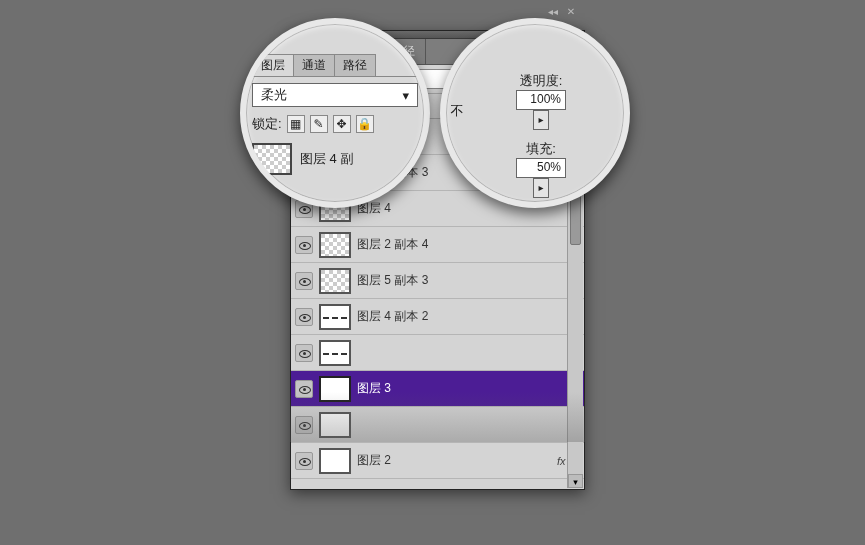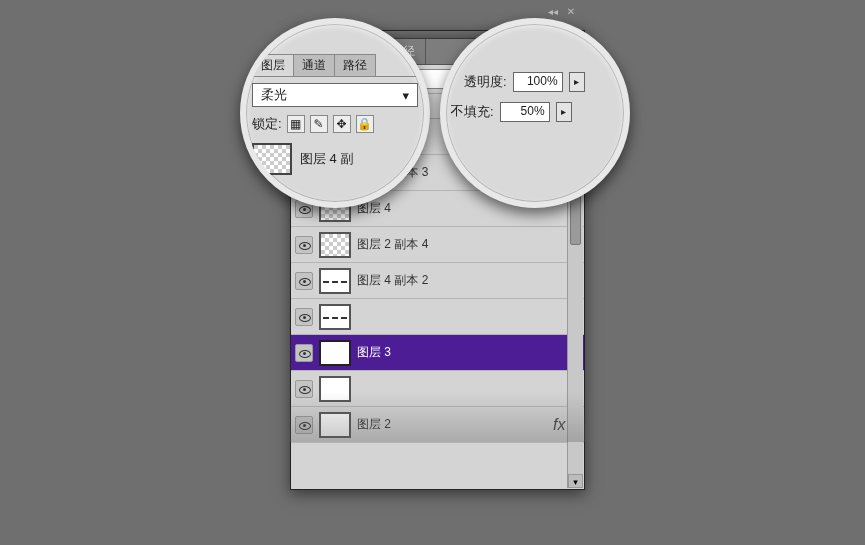--- a/index.html
+++ b/index.html
@@ -42,21 +42,21 @@
 .eye::before{content:""; position:absolute; left:7px; top:7px; width:3px; height:3px; background:#333; border-radius:50%;}
 .thumb{width:32px; height:26px; border:2px solid #555; background:
   repeating-conic-gradient(#fff 0 25%, #ccc 0 50%);
   background-size:8px 8px;
 }
 .thumb.solid{background:#fff;}
 .thumb.dash{background:#fff; position:relative;}
 .thumb.dash::after{content:""; position:absolute; left:2px; right:2px; top:11px; border-top:2px dashed #333;}
 .thumb.sel{border-color:#222; outline:1px solid #fff; outline-offset:-4px;}
 .layer-name{font-size:12px; color:#333; flex:1;}
-.fx{font-size:16px; font-style:italic; color:#444; margin-right:4px;}
+.fx{font-size:11px; font-style:italic; color:#444; margin-right:4px;}
 .fx-arrow{font-size:9px;}
 
 .scrollbar{position:absolute; right:1px; top:54px; bottom:1px; width:16px; background:#c8c8c8; border-left:1px solid #999;}
 .scroll-thumb{position:absolute; left:2px; right:2px; top:40px; height:120px; background:#9a9a9a; border:1px solid #777; border-radius:2px;}
 .scroll-arrow{position:absolute; left:0; right:0; height:14px; background:#bcbcbc; text-align:center; font-size:9px; line-height:14px; border:1px solid #999;}
 .scroll-arrow.up{top:0;} .scroll-arrow.down{bottom:0;}
 
 .lens{position:absolute; width:190px; height:190px; border-radius:50%; overflow:hidden;
   background:#d9d9d9;
   box-shadow: inset 0 0 0 1px rgba(0,0,0,.2), 0 6px 14px rgba(0,0,0,.55), inset 0 2px 6px rgba(255,255,255,.6);
@@ -67,21 +67,21 @@
 
 .lens-content{position:absolute; inset:0; padding:30px 6px 0 6px; font-size:13px; color:#222;}
 .lens-tabs{display:flex; margin-bottom:6px; border-bottom:1px solid #888;}
 .lens-tab{padding:2px 8px; font-size:12px; border:1px solid #888; border-bottom:none; background:#bdbdbd; margin-right:-1px;}
 .lens-tab.active{background:#d9d9d9;}
 .lens-select{background:#fff; border:1px solid #666; height:24px; display:flex; align-items:center; padding:0 8px; justify-content:space-between; margin-bottom:8px;}
 .lens-lockrow{display:flex; align-items:center; gap:5px; margin-bottom:10px;}
 .lk{width:18px; height:18px; border:1px solid #888; background:#eee; font-size:12px; text-align:center; line-height:16px;}
 .lens-thumb-row{display:flex; align-items:center; gap:8px;}
 .big-thumb{width:40px; height:32px; border:2px solid #444; background:repeating-conic-gradient(#fff 0 25%, #ccc 0 50%); background-size:8px 8px;}
-.r-row{display:flex; align-items:center; gap:6px; margin-bottom:10px; justify-content:flex-start;}
+.r-row{display:flex; align-items:center; margin-bottom:10px; justify-content:flex-start;flex-direction:column;}
 .r-val{background:#fff; border:1px solid #666; width:50px; height:20px; font-size:12px; text-align:right; padding:1px 4px;}
 .r-arrow{width:16px; height:20px; background:#e4e4e4; border:1px solid #666; text-align:center; font-size:10px; line-height:18px;}
 .bu{position:absolute; top:78px; left:-2px; width:26px; text-align:center; font-size:13px;}
 
 .reflection{position:absolute; left:290px; top:492px; width:295px; height:50px;
   background:linear-gradient(#5e5e5e 0%, rgba(111,111,111,0) 100%);
   transform:scaleY(-1) translateY(100%); opacity:.35;
   transform-origin:top;
 }
 
@@ -145,20 +145,25 @@
         <div class="thumb"></div>
         <div class="layer-name">图层 4</div>
       </div>
       <div class="layer-row">
         <div class="eye"></div>
         <div class="thumb"></div>
         <div class="layer-name">图层 2 副本 4</div>
       </div>
       <div class="layer-row">
         <div class="eye"></div>
+        <div class="thumb"></div>
+        <div class="layer-name">图层 5 副本 3</div>
+      </div>
+      <div class="layer-row">
+        <div class="eye"></div>
         <div class="thumb dash"></div>
         <div class="layer-name">图层 4 副本 2</div>
       </div>
       <div class="layer-row">
         <div class="eye"></div>
         <div class="thumb dash"></div>
       </div>
       <div class="layer-row selected">
         <div class="eye"></div>
         <div class="thumb solid sel"></div>

